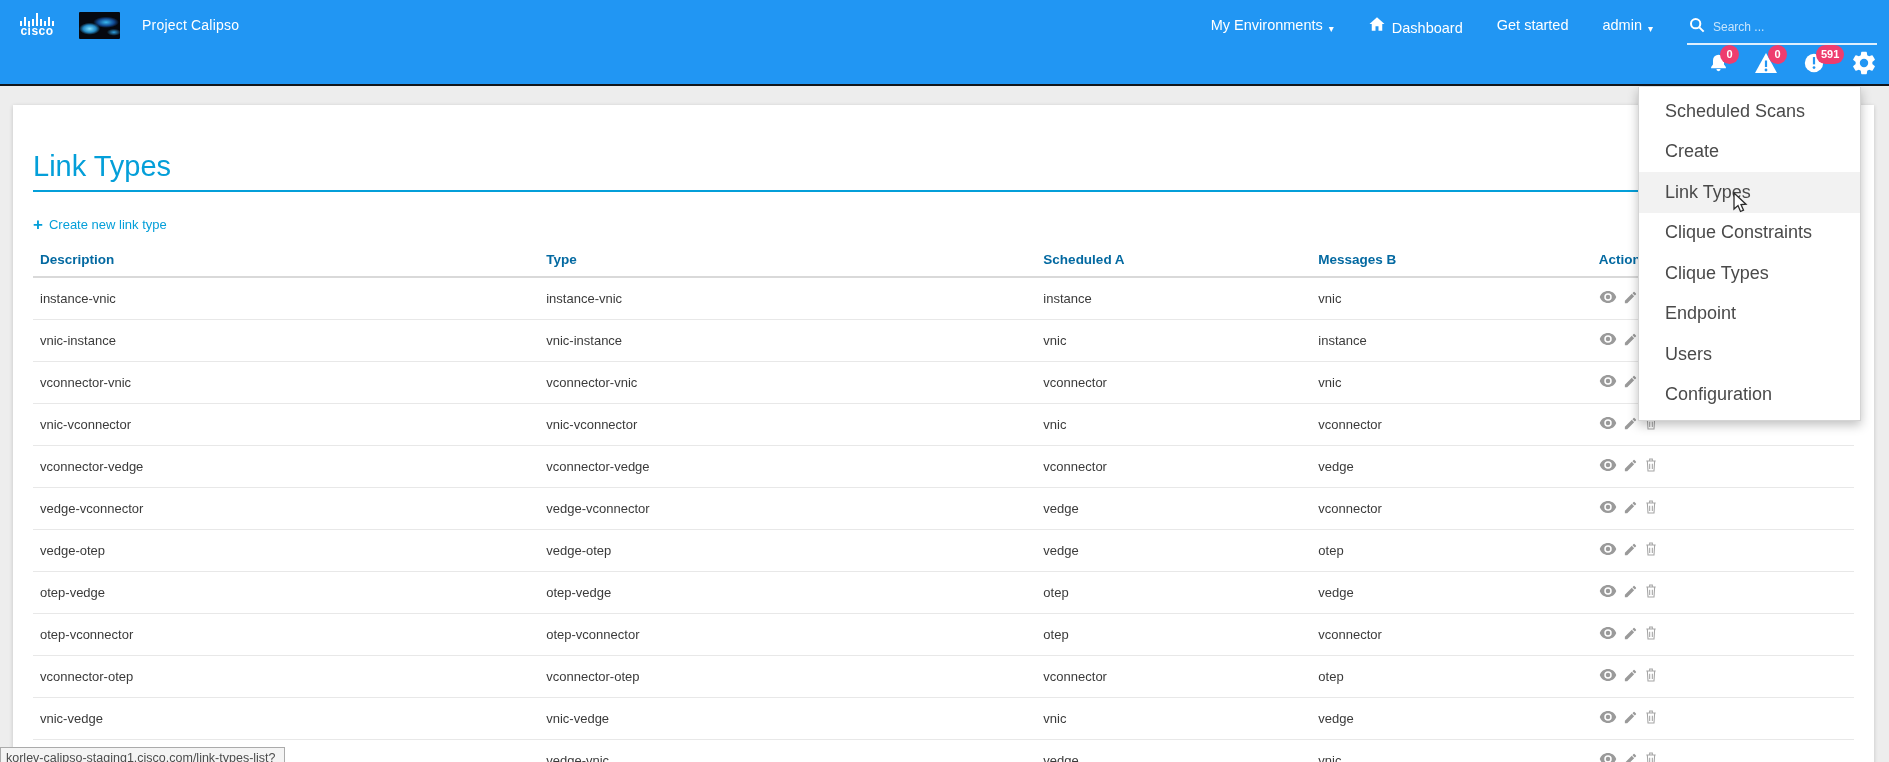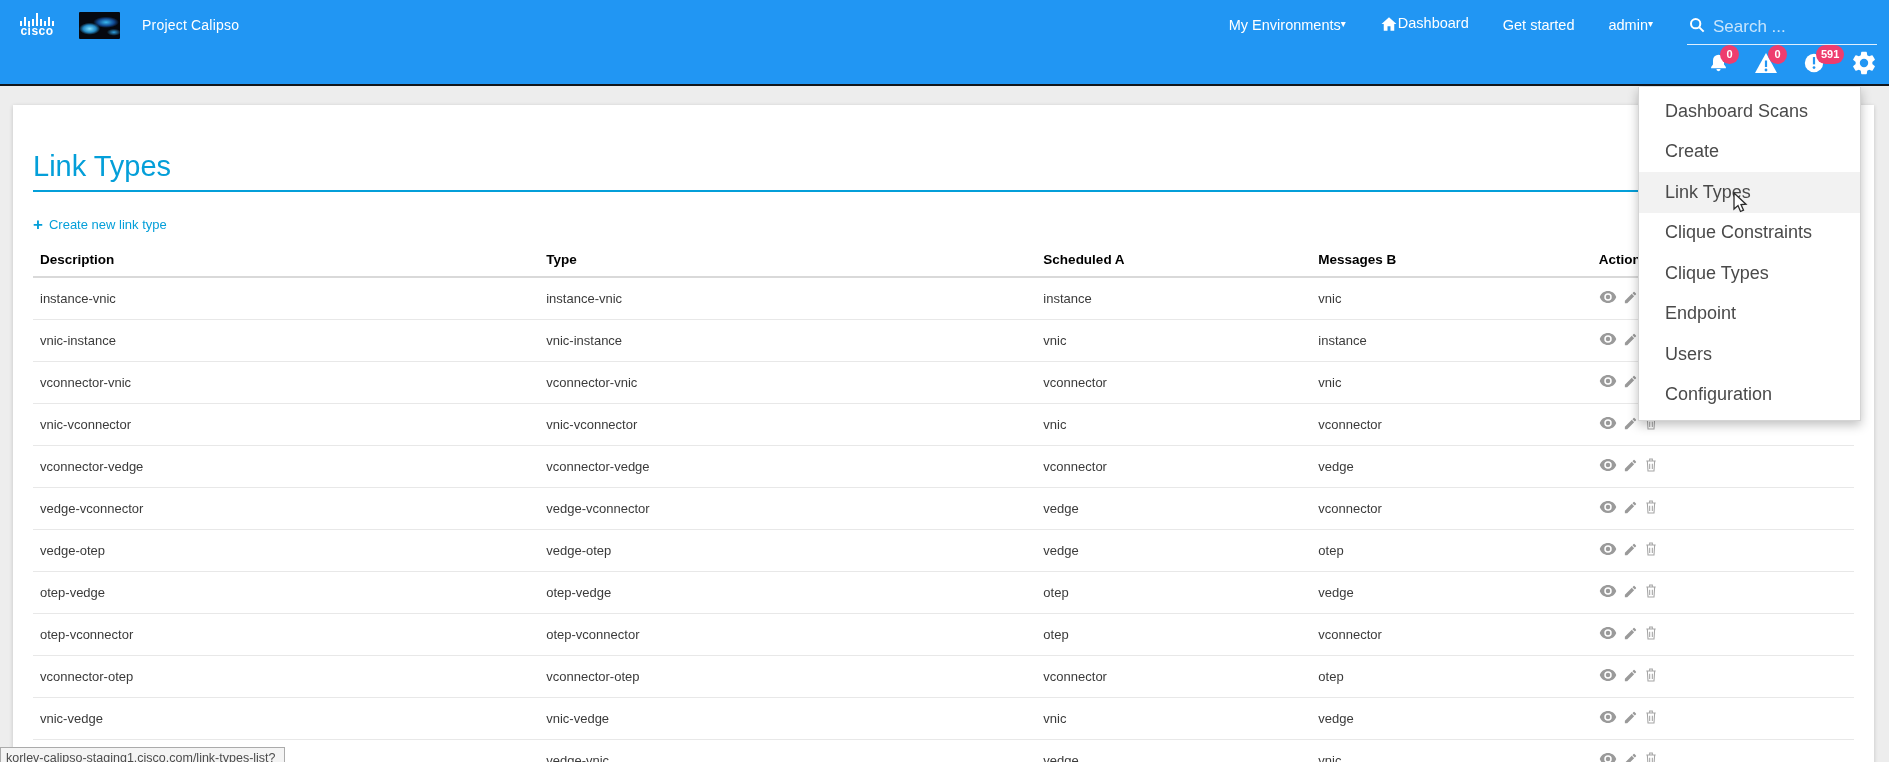--- a/index.html
+++ b/index.html
@@ -18,28 +18,28 @@
   .photo-logo {
     width:41px; height:27px; margin-left:19px; border-radius:1px;
     background:
       radial-gradient(ellipse 14px 8px at 26% 62%, #7fe0ff 0%, rgba(40,160,230,.85) 45%, transparent 75%),
       radial-gradient(ellipse 16px 7px at 66% 38%, #39b9ef 0%, rgba(20,90,180,.8) 50%, transparent 80%),
       radial-gradient(ellipse 10px 5px at 85% 75%, #2e9fe0 0%, transparent 70%),
       #05080f;
   }
   .brand { margin-left:22px; font-size:14px; letter-spacing:.2px; }
   .nav-right { margin-left:auto; display:flex; align-items:center; gap:34px; padding-right:8px; font-size:14.5px; }
-  .nav-item { display:flex; align-items:flex-start; cursor:pointer; white-space:nowrap; }
+  .nav-item { display:flex; align-items:flex-end; gap:6px; cursor:pointer; white-space:nowrap; }
   .caret { font-size:10px; position:relative; top:1px; }
   .search-box {
     width:190px; display:flex; align-items:center; gap:8px;
     border-bottom:2px solid rgba(255,255,255,.85);
     padding:2px 2px 7px 2px; position:relative; top:5px; margin-right:4px;
   }
-  .search-box .ph { color:rgba(255,255,255,.75); font-size:17px; }
+  .search-box .ph { color:rgba(255,255,255,.75); font-size:12px; }
 
   
   .subbar {
     position:absolute; left:0; top:45px; width:1889px; height:41px;
     background:#2196f3; border-bottom:2px solid #13161b;
     display:flex; align-items:center; justify-content:flex-end; gap:22px; padding-right:10px;
   }
   .icon-group { position:relative; width:26px; height:26px; display:flex; align-items:flex-end; justify-content:center; }
   .badge {
     position:absolute; top:-7px; left:15px; min-width:19px; height:19px; padding:0 5px;
@@ -53,21 +53,21 @@
     position:absolute; left:13px; top:105px; width:1861px; height:700px;
     background:#fff; box-shadow:0 1px 4px rgba(0,0,0,.18);
     padding:0 20px;
   }
   .page-title { margin-top:45px; font-size:29px; line-height:33px; font-weight:400; color:#049fd9; }
   .title-rule { border:none; border-top:2px solid #049fd9; margin-top:7px; }
   .create-link { margin-top:25px; display:inline-flex; align-items:center; gap:6px; color:#049fd9; font-size:13px; cursor:pointer; }
   .create-link .plus { font-size:17px; font-weight:bold; line-height:13px; }
 
   table.links { width:100%; border-collapse:collapse; table-layout:fixed; margin-top:12px; }
-  th { text-align:left; color:#000000; font-size:13.5px; font-weight:bold; padding:6px 7px 9px 7px; }
+  th { text-align:left; color:#0369a1; font-size:13.5px; font-weight:bold; padding:6px 7px 9px 7px; }
   thead tr { border-bottom:2px solid #d9d9d9; }
   tbody tr { border-bottom:1px solid #e8e8e8; }
   td { font-size:13px; color:#3b3b3b; padding:11px 7px; white-space:nowrap; overflow:hidden; }
   .actions { display:flex; gap:6px; align-items:center; }
   .actions svg { cursor:pointer; }
 
   
   .dropdown {
     position:absolute; left:1638px; top:87px; width:223px; height:334px;
     background:#fff; border:1px solid #d4d4d4; border-top:none;
@@ -543,21 +543,21 @@
             </span>
           </td>
         </tr>
 
       </tbody>
   </table>
 </div>
 
 <div class="dropdown">
 
-    <div class="item">Dashboard Scans</div>
+    <div class="item">Scheduled Scans</div>
 
     <div class="item">Create</div>
 
     <div class="item active">Link Types</div>
 
     <div class="item">Clique Constraints</div>
 
     <div class="item">Clique Types</div>
 
     <div class="item">Endpoint</div>

